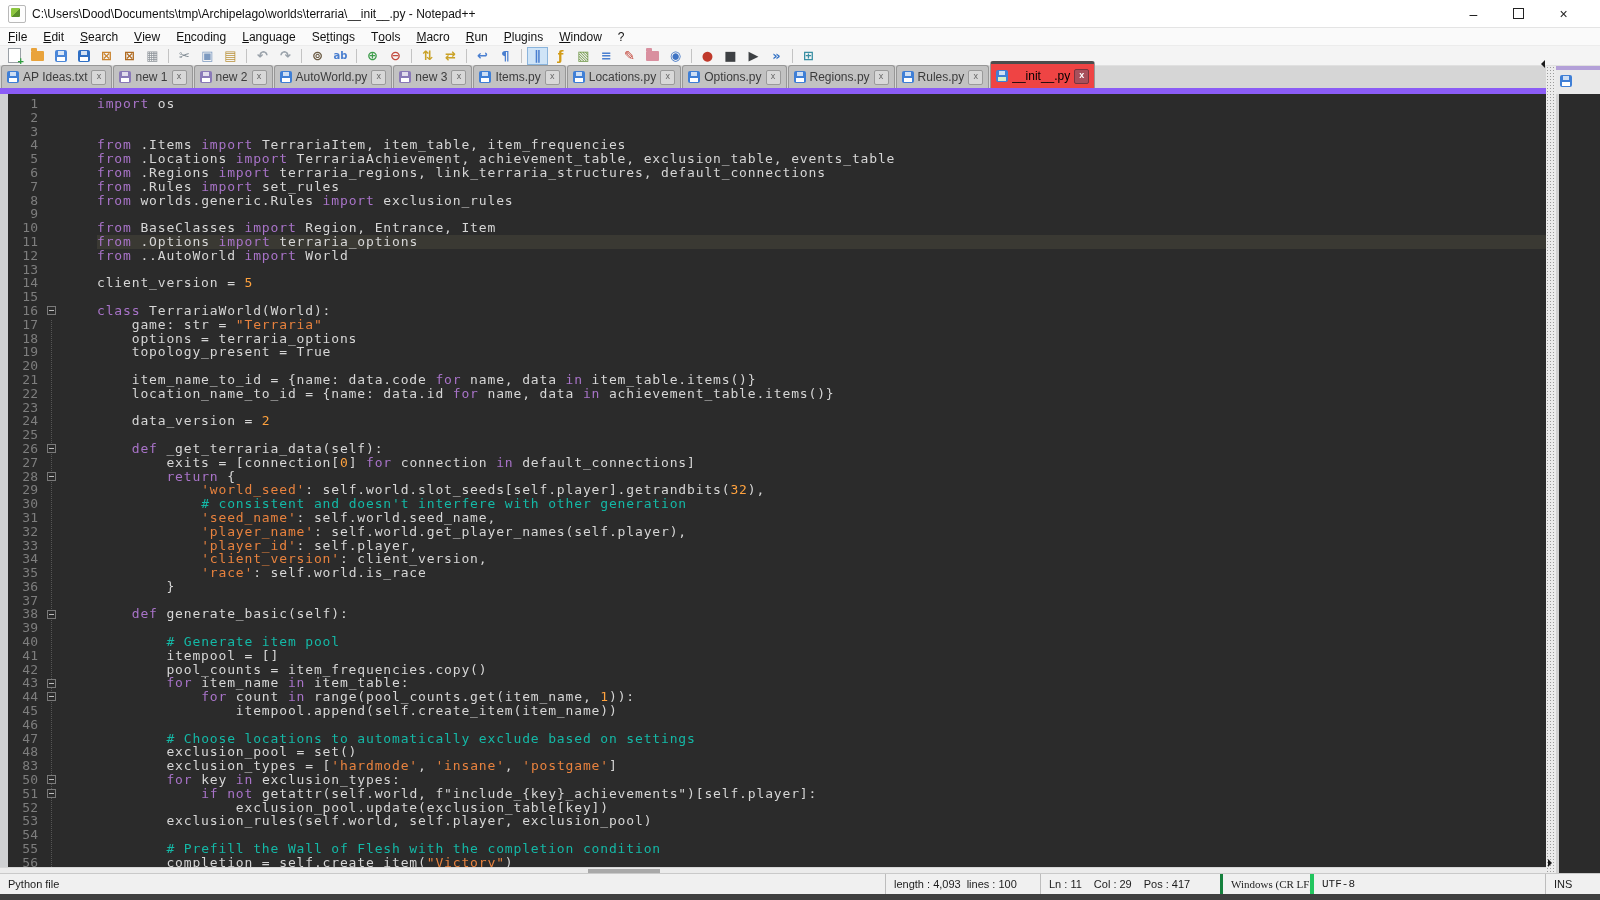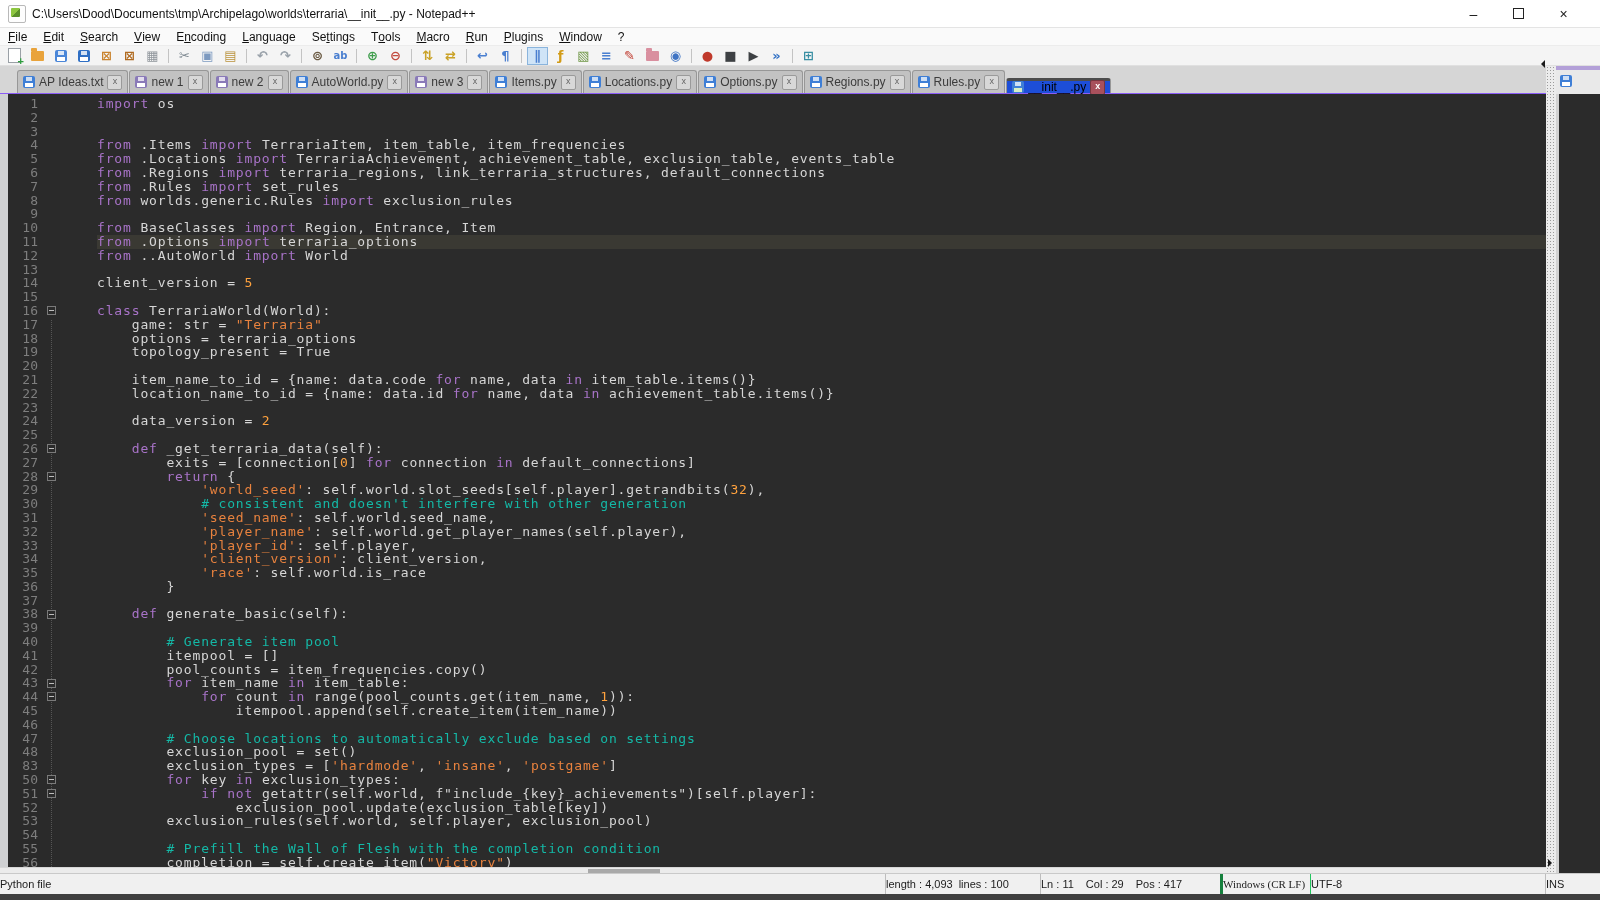--- a/index.html
+++ b/index.html
@@ -27,23 +27,23 @@
   .tb-glyph{font-size:13px;line-height:13px;font-weight:bold;font-family:"DejaVu Sans",sans-serif;}
   .tb-page{width:11px;height:13px;background:#fff;border:1px solid #9aa0a6;position:relative;}
   .tb-page::after{content:"+";position:absolute;right:-4px;bottom:-5px;color:#2e9e3e;font-weight:bold;font-size:11px;}
   .tb-folder{width:13px;height:10px;border-radius:1px;position:relative;}
   .tb-folder::before{content:"";position:absolute;top:-3px;left:0;width:6px;height:3px;background:inherit;border-radius:1px 1px 0 0;}
   .tb-disk{width:12px;height:12px;border-radius:2px;position:relative;}
   .tb-disk::before{content:"";position:absolute;left:3px;top:1px;width:6px;height:4px;background:rgba(255,255,255,.8);}
   .tb-disk::after{content:"";position:absolute;left:2px;bottom:1px;width:8px;height:4px;background:#fff;}
 
   
-  .tabbar{height:28px;background:#d6d6d6;display:flex;align-items:flex-end;position:relative;border-bottom:1px solid #8b5cf6;box-sizing:border-box;padding-left:17px;}
+  .tabbar{height:28px;background:#d6d6d6;display:flex;align-items:flex-end;position:relative;border-bottom:6px solid #8b5cf6;box-sizing:border-box;padding-left:1px;}
   .tab{height:23px;display:flex;align-items:center;gap:4px;background:#c2c2c2;border:1px solid #979797;border-bottom:none;border-radius:3px 3px 0 0;padding:0 5px;margin-right:1px;font-size:12px;color:#3c3c3c;white-space:nowrap;box-sizing:border-box;}
-  .tab.active{height:15px;background:#1d4ed8;color:#000;border-top:3px solid #4d4d4d;}
+  .tab.active{height:27px;background:#ef4444;color:#000;border-top:3px solid #4d4d4d;}
   .tab-disk{width:12px;height:12px;border-radius:2px;position:relative;flex:0 0 auto;}
   .tab-disk::before{content:"";position:absolute;left:3px;top:1px;width:6px;height:4px;background:rgba(255,255,255,.75);}
   .tab-disk::after{content:"";position:absolute;left:2px;bottom:1px;width:8px;height:4px;background:#fff;}
   .tab-disk.saved{background:#3f7fd6;}
   .tab-disk.modified{background:#8a7ab8;}
   .tab.active .tab-disk::after{background:#d6eec6;}
   .tab-x{width:13px;height:13px;border:1px solid #9a9a9a;background:#d8d8d8;color:#666;font-size:9px;line-height:11px;text-align:center;border-radius:2px;flex:0 0 auto;}
   .tab.active .tab-x{background:#a8505c;border-color:#77353f;color:#fff;font-weight:bold;}
 
   
@@ -80,26 +80,26 @@
   .arr-up{width:0;height:0;border:4px solid rgba(0,0,0,0);border-bottom:5px solid #5a5a5a;margin-top:-4px;}
   .arr-dn{width:0;height:0;border:4px solid rgba(0,0,0,0);border-top:5px solid #5a5a5a;margin-bottom:-4px;}
   .vs-thumb{position:absolute;left:1px;top:21px;width:15px;height:133px;background:#c9c9c9;border:1px solid #aeaeae;box-sizing:border-box;}
 
   
   .hscroll{height:6px;width:1546px;background:#ebebeb;position:relative;border-top:1px solid #d7d7d7;box-sizing:border-box;}
   .hs-thumb{position:absolute;left:588px;top:1px;width:72px;height:4px;background:#a9a9a9;}
 
   
   .statusbar{height:21px;background:#f0f0f0;display:flex;align-items:center;font-size:11px;color:#1c1c1c;border-top:1px solid #c9c9c9;box-sizing:border-box;}
-  .sb-seg{height:100%;display:flex;align-items:center;box-sizing:border-box;white-space:nowrap;overflow:hidden;}
+  .sb-seg{height:100%;display:flex;align-items:center;padding-left:8px;box-sizing:border-box;white-space:nowrap;overflow:hidden;}
   .sb-type{flex:1 1 auto;}
   .sb-len{width:155px;border-left:1px solid #bdbdbd;gap:6px;}
   .sb-pos{width:180px;border-left:1px solid #bdbdbd;gap:12px;}
   .sb-eol{width:90px;border-left:3px solid #15803d;font-size:11px;font-family:Liberation Serif, serif;}
-  .sb-enc{width:235px;border-left:1px solid #22c55e;}
+  .sb-enc{width:235px;border-left:4px solid #22c55e;font-family:Liberation Mono, monospace;}
   .sb-ins{width:55px;border-left:1px solid #bdbdbd;}
   .bottomstrip{height:6px;background:#3f3f3f;}
 </style>
 </head>
 <body>
 
 <div class="app">
 
   <div class="titlebar">
     <div class="npp-icon"></div>

